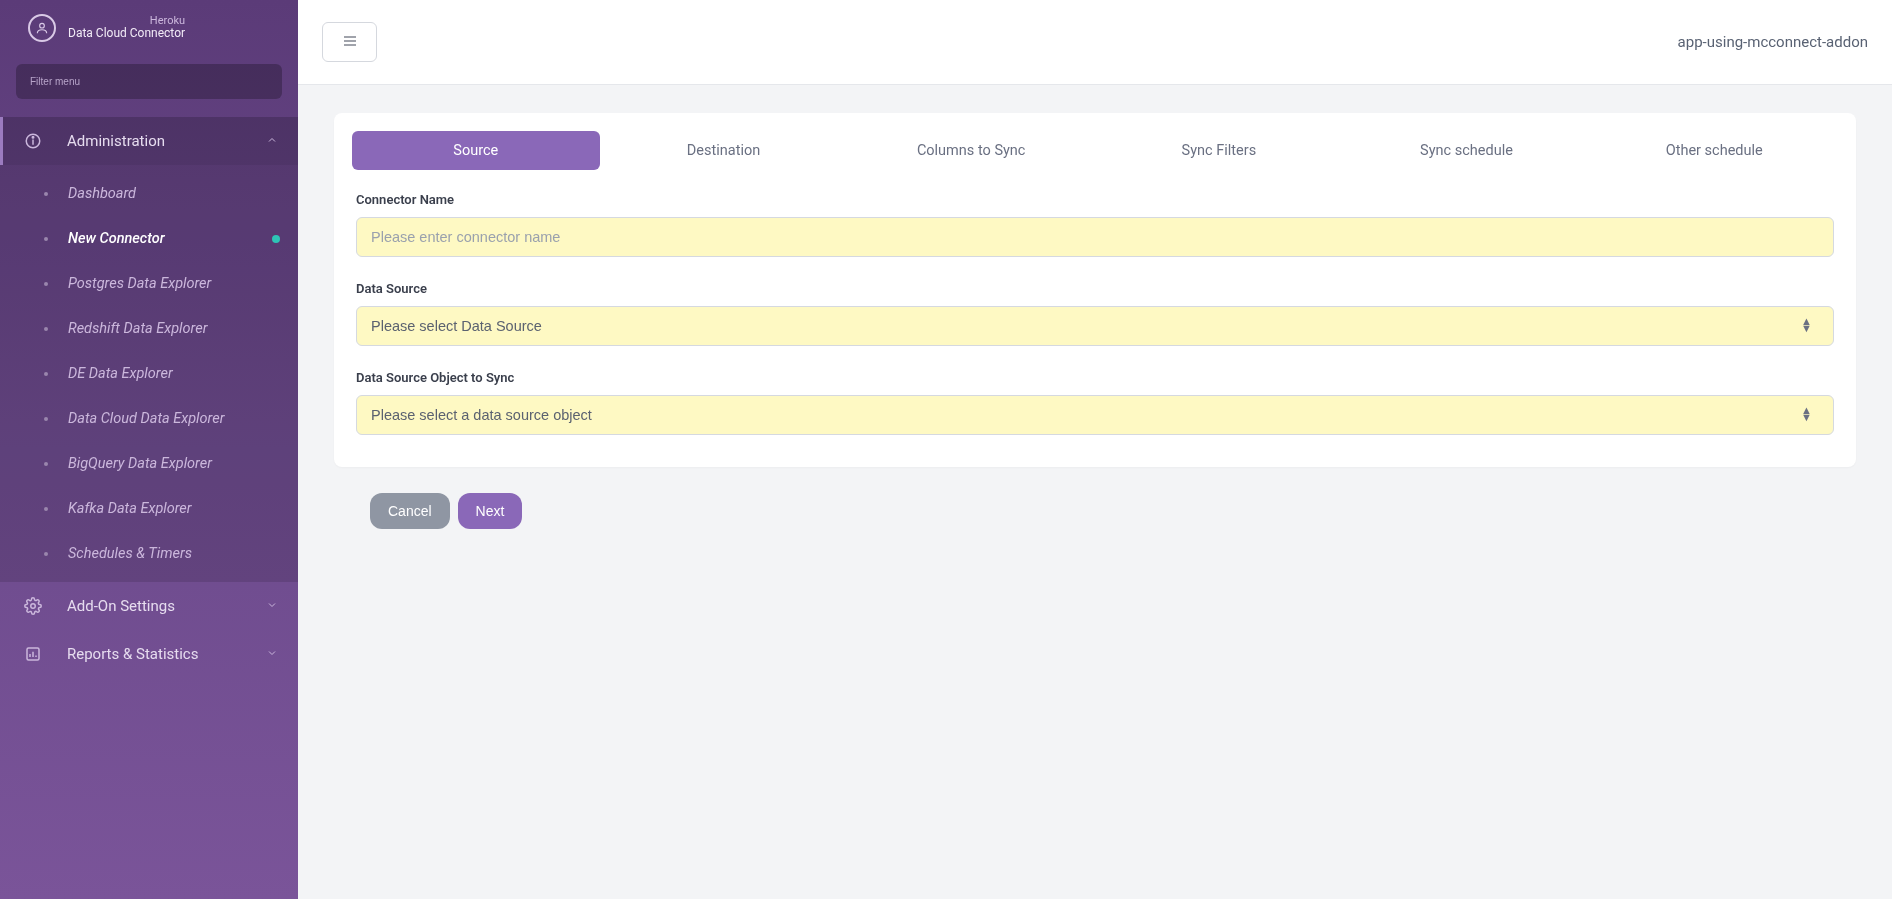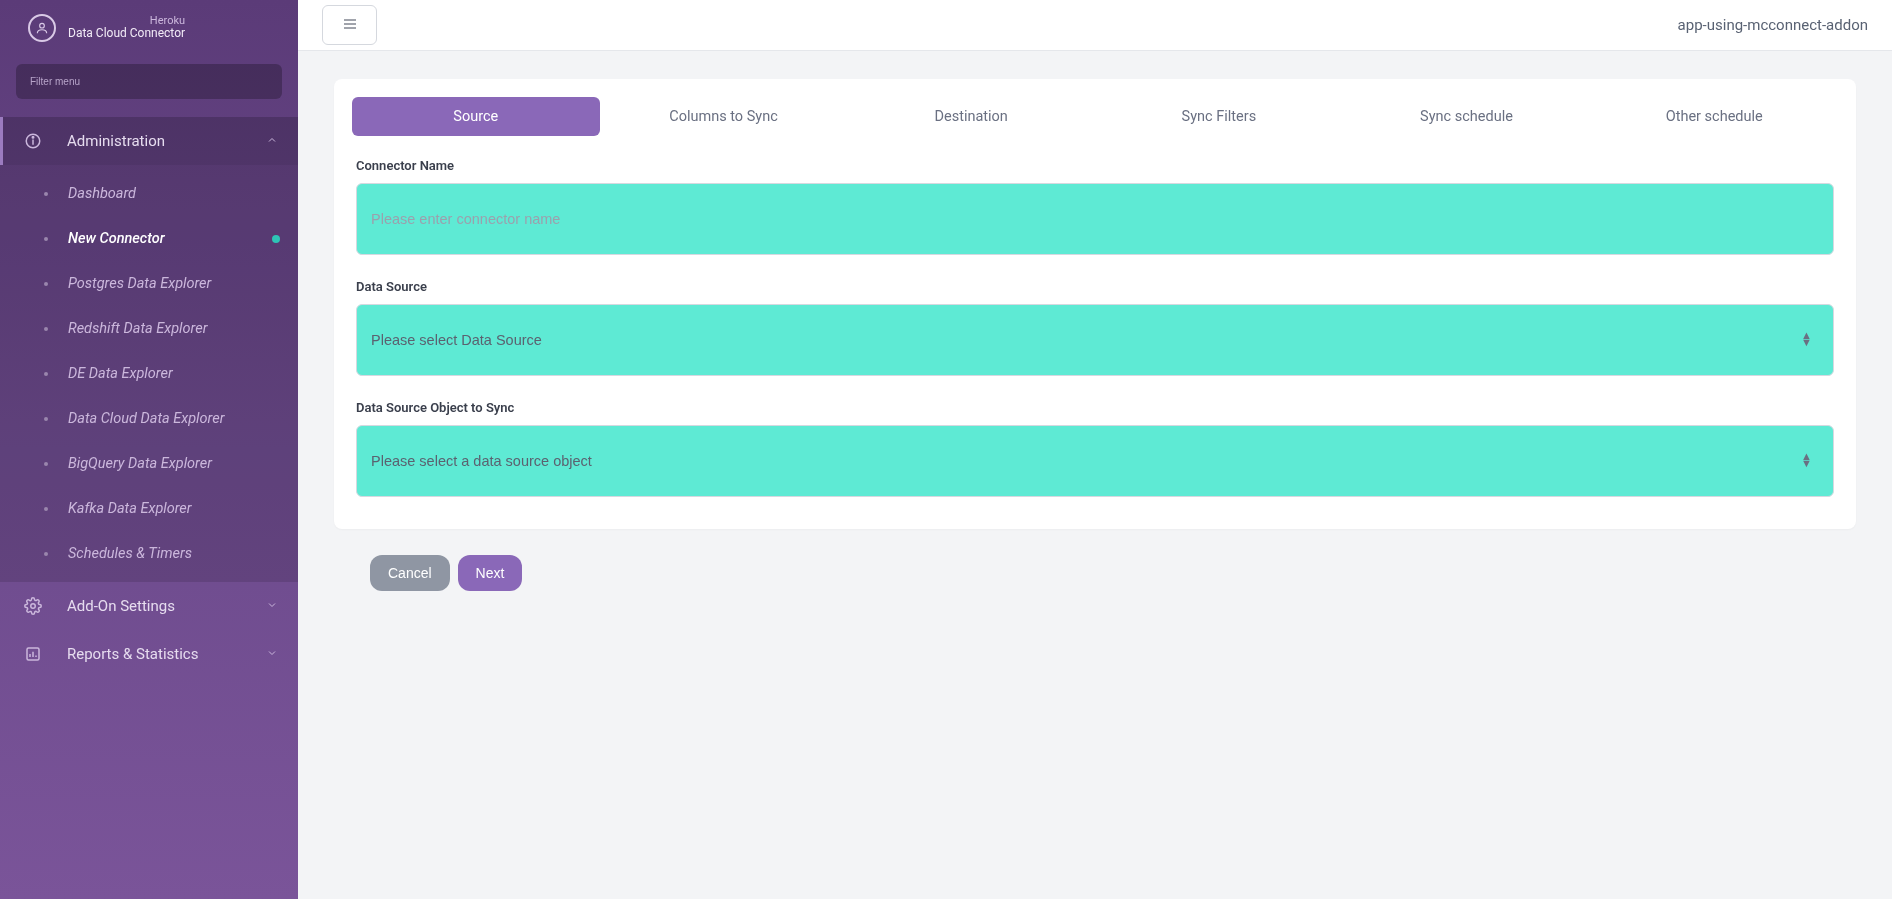--- a/index.html
+++ b/index.html
@@ -105,21 +105,21 @@
 
   
   .main {
     flex: 1;
     display: flex;
     flex-direction: column;
     background: #f3f4f6;
     min-width: 0;
   }
   .topbar {
-    height: 51px;
+    height: 85px;
     background: #fff;
     border-bottom: 1px solid #e5e7eb;
     display: flex;
     align-items: center;
     padding: 0 24px;
   }
   .ham-btn {
     width: 55px; height: 40px;
     border: 1px solid #d5d8de;
     border-radius: 6px;
@@ -165,24 +165,24 @@
     font-weight: 600;
     color: #3a3f4c;
     margin-bottom: 10px;
     display: block;
     font-size: 13px;
   }
   .text-input, .select-input {
     width: 100%;
     border: 1px solid #d5d9e0;
     border-radius: 6px;
-    padding: 27px 14px;
+    padding: 11px 14px;
     font-size: 14.5px;
     color: #333;
-    background: #5eead4;
+    background: #fef9c3;
   }
   .text-input::placeholder { color: #9aa1ad; }
   .select-wrap { position: relative; border-radius: 10px; }
   .select-input {
     appearance: none;
     -webkit-appearance: none;
     color: #5b6270;
     cursor: pointer;
   }
   .select-caret {
@@ -326,22 +326,22 @@
         </span>
       </button>
       <div class="top-spacer"></div>
       <div class="app-name">app-using-mcconnect-addon</div>
     </div>
 
     <div class="content">
       <div class="card">
         <div class="tabs">
           <div class="tab active">Source</div>
+          <div class="tab">Destination</div>
           <div class="tab">Columns to Sync</div>
-          <div class="tab">Destination</div>
           <div class="tab">Sync Filters</div>
           <div class="tab">Sync schedule</div>
           <div class="tab">Other schedule</div>
         </div>
 
         <div class="field">
           <label class="field-label">Connector Name</label>
           <input type="text" class="text-input" placeholder="Please enter connector name" style="">
         </div>
 

